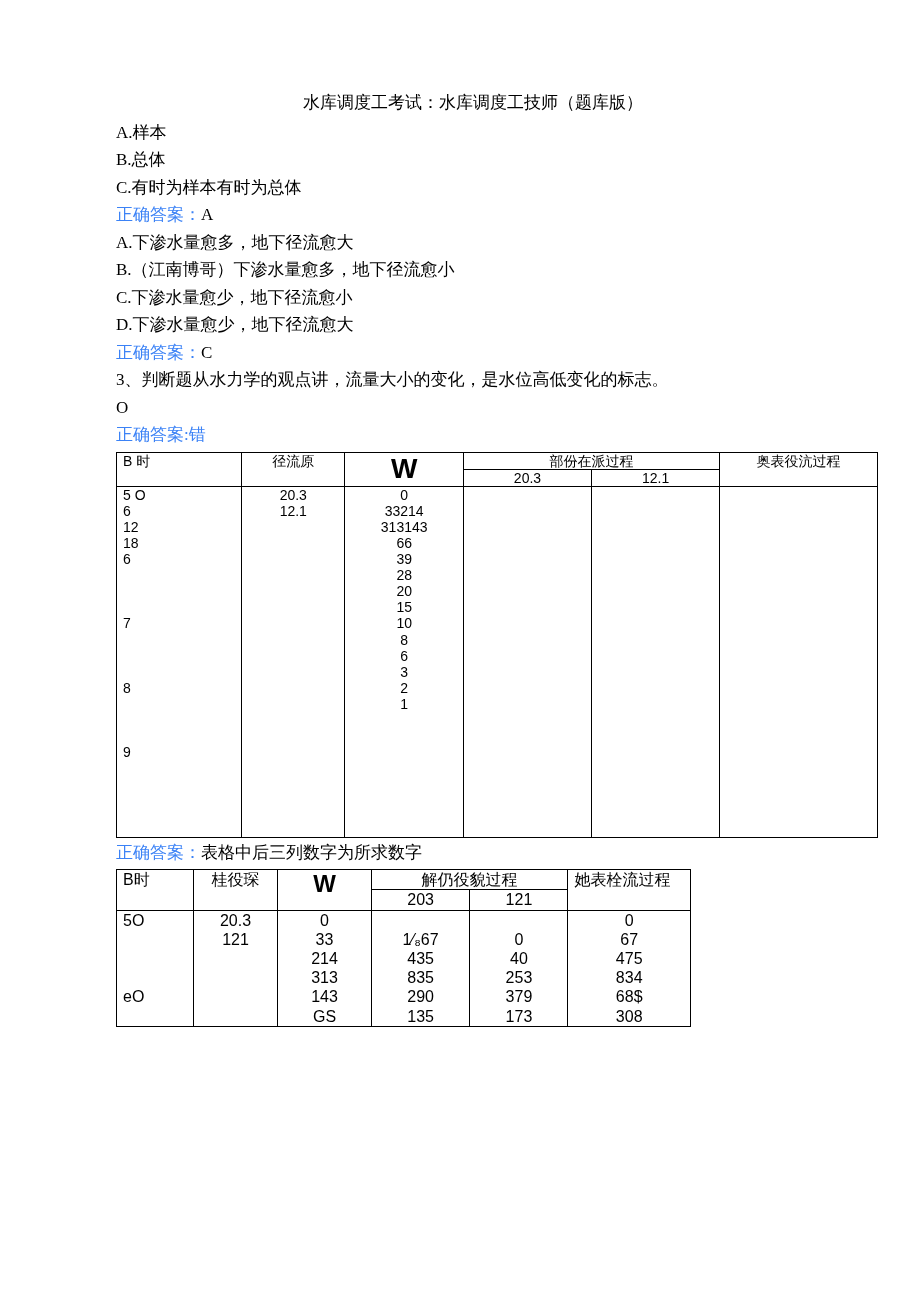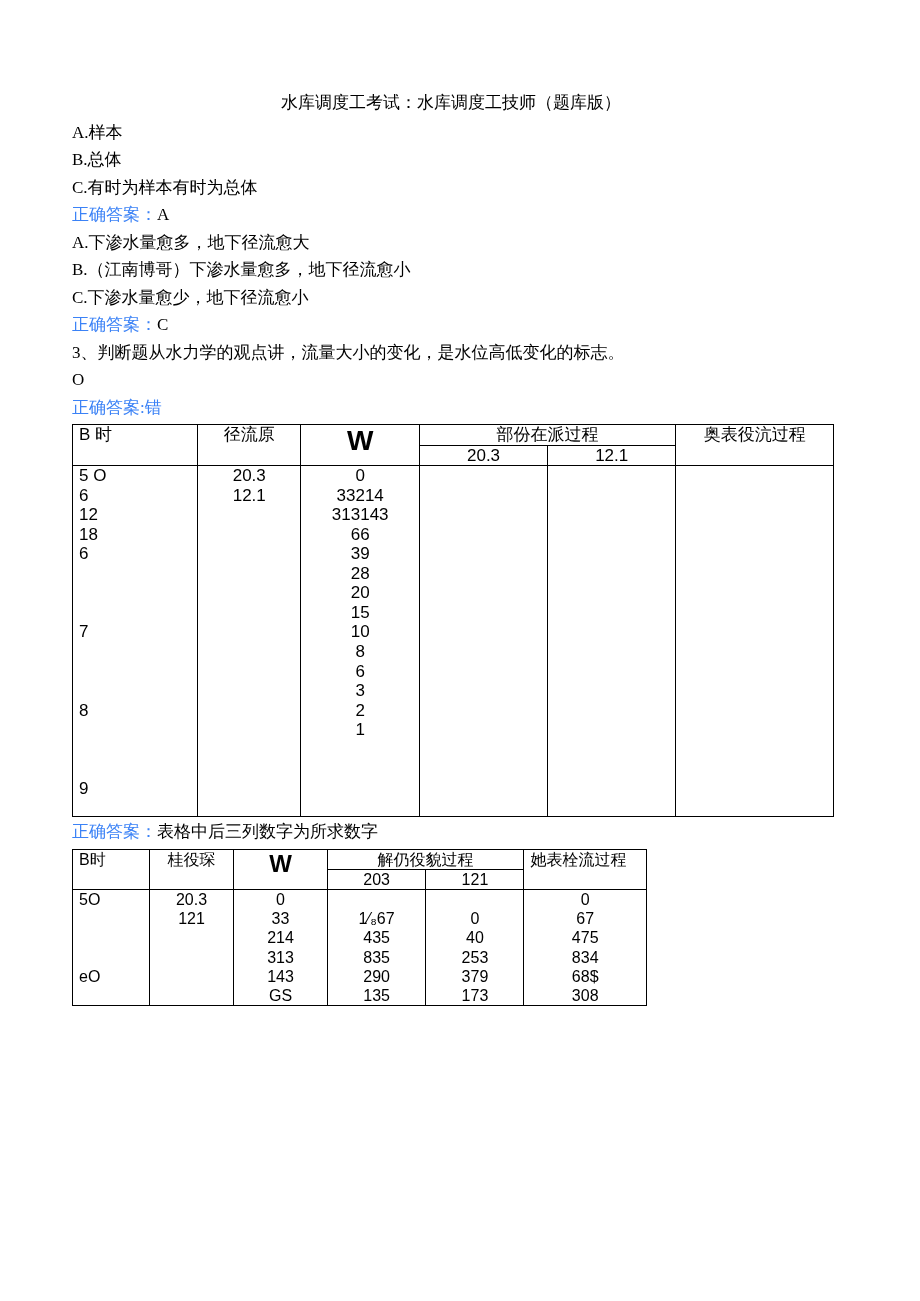--- a/index.html
+++ b/index.html
@@ -7,41 +7,41 @@
     padding: 0;
     background: #fff;
     font-family: "SimSun", "宋体", serif;
     font-size: 17px;
     color: #000;
     line-height: 1.5;
   }
   .page {
     width: 920px;
     min-height: 1301px;
-    padding: 90px 90px 40px 72px;
+    padding: 90px 90px 40px 116px;
     box-sizing: border-box;
   }
   .title {
     text-align: center;
     margin-bottom: 4px;
   }
   .para {
     margin: 2px 0;
   }
   .answer {
     color: #3b82f6;
   }
   table {
     border-collapse: collapse;
     margin-top: 4px;
   }
   td, th {
     border: 1px solid #000;
     padding: 0 4px;
-    font-size: 17px;
+    font-size: 14px;
     vertical-align: top;
     text-align: center;
     font-family: Arial, "SimSun", sans-serif;
   }
   .t1 { width: 762px; }
   .t1 .c-b { width: 115px; }
   .t1 .c-r { width: 95px; }
   .t1 .c-w { width: 110px; text-align:center; font-size:28px; font-family: Arial; }
   .t1 .c-p1 { width: 120px; }
   .t1 .c-p2 { width: 120px; }
@@ -69,20 +69,21 @@
   <div class="para">A.样本</div>
   <div class="para">B.总体</div>
   <div class="para">C.有时为样本有时为总体</div>
   <div class="para">
     <span class="answer">正确答案：</span><span>A</span>
   </div>
 
   <div class="para">A.下渗水量愈多，地下径流愈大</div>
   <div class="para">B.（江南博哥）下渗水量愈多，地下径流愈小</div>
   <div class="para">C.下渗水量愈少，地下径流愈小</div>
+  <div class="para">D.下渗水量愈少，地下径流愈大</div>
   <div class="para">
     <span class="answer">正确答案：</span><span>C</span>
   </div>
 
   <div class="para">3、判断题从水力学的观点讲，流量大小的变化，是水位高低变化的标志。</div>
   <div class="para">  O</div>
   <div class="para">
     <span class="answer">正确答案:</span><span class="answer">错</span>
   </div>
 

